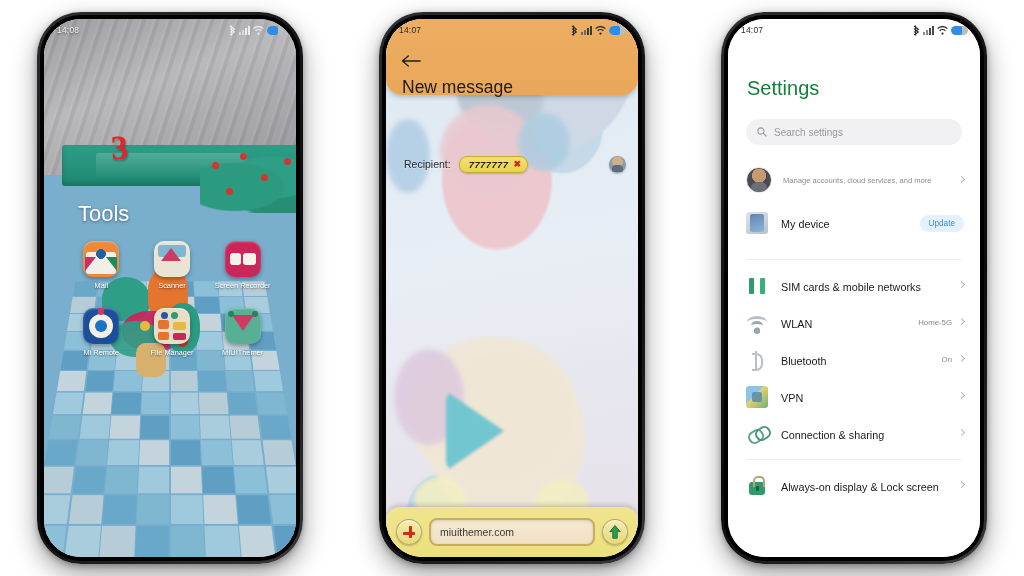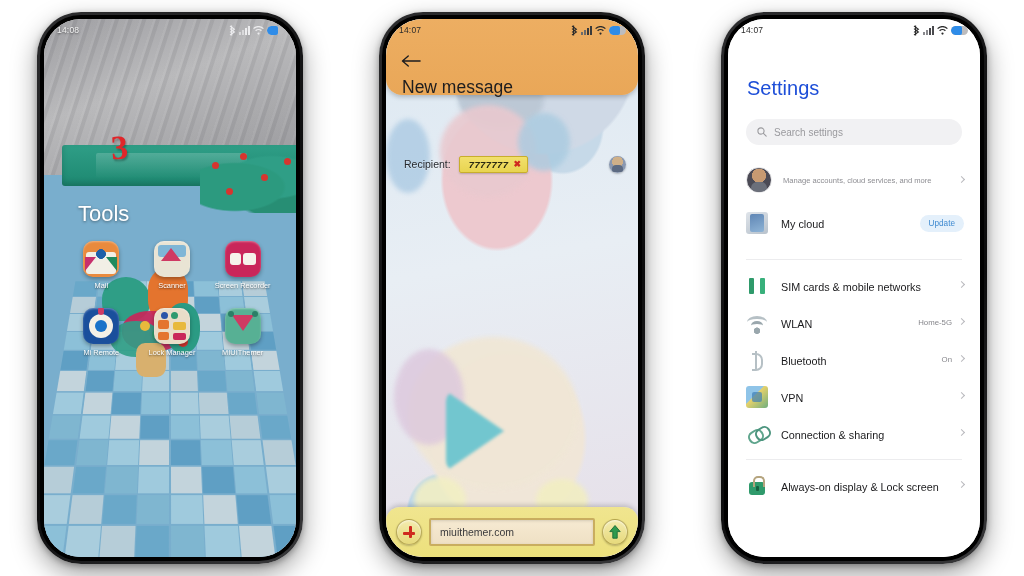--- a/index.html
+++ b/index.html
@@ -205,21 +205,21 @@
     font-size:17.5px; color:#1d1d1f; font-weight:400;
   }
   .msg-reciprow {
     position:absolute; left:0; right:0; top:132px; height:26px;
     display:flex; align-items:center; padding:0 12px 0 18px; z-index:26;
   }
   .rec-label { font-size:10.5px; color:#26292e; font-weight:400; text-shadow:0 1px 1px rgba(255,255,255,.5); }
   .rec-chip {
     margin-left:8px;
     height:17px; padding:0 6px 0 9px;
-    border-radius:2px;
+    border-radius:8px;
     background:linear-gradient(180deg,#f2e06c,#e8d450);
     border:1px solid #c8ae2c;
     display:flex; align-items:center; gap:5px;
     box-shadow:0 1px 2px rgba(0,0,0,.2);
   }
   .rec-chip .num { font-size:9.5px; font-style:italic; font-weight:700; color:#2a2a10; letter-spacing:.4px; }
   .rec-chip .x { font-size:9px; color:#cf2a1f; font-weight:700; line-height:1; cursor:pointer; }
   .rec-contact {
     margin-left:auto; width:17px; height:17px; border-radius:50%;
     background:radial-gradient(circle at 50% 35%,#cfb089 0 38%, #8a98b0 40%);
@@ -244,31 +244,31 @@
   .btn-add { background:linear-gradient(180deg,#f4ecb0,#e6d97a); position:relative; }
   .btn-add::before,.btn-add::after{content:"";position:absolute;background:#cf2a1f;border-radius:1px;}
   .btn-add::before{left:6px;right:6px;top:12px;height:3px;}
   .btn-add::after{top:6px;bottom:6px;left:11.5px;width:3px;}
   .btn-send { background:linear-gradient(180deg,#f4ecb0,#e6d97a); position:relative; }
   .btn-send svg { display:block; }
   .msg-input {
     flex:1 1 auto; height:28px;
     background:linear-gradient(180deg,#f6ead2,#efe0c4);
     border:2px solid #c9ad5f;
-    border-radius:2px;
+    border-radius:8px;
     display:flex; align-items:center; padding:0 9px;
     box-shadow:inset 0 1px 3px rgba(0,0,0,.14);
   }
   .msg-input span { font-size:10.5px; color:#3a3a3c; }
 
   
   .set-screen { position:absolute; inset:0; background:#ffffff; overflow:hidden; }
   .set-title {
     position:absolute; left:19px; top:58px;
-    font-size:20px; color:#1d4ed8; font-weight:400;
+    font-size:20px; color:#15803d; font-weight:400;
   }
   .set-search {
     position:absolute; left:18px; right:18px; top:100px; height:26px;
     background:#f1f1f3; border-radius:13px;
     display:flex; align-items:center; gap:7px; padding:0 11px;
     cursor:text;
   }
   .set-search span { font-size:10px; color:#9a9a9e; }
   .set-list { position:absolute; left:0; right:0; top:138px; bottom:0; }
   .set-row {
@@ -521,21 +521,21 @@
             </span>
             <span class="applabel">Mi Remote</span>
           </div>
           <div class="appcell">
             <span class="appicon ic-files">
               <i class="d1"></i>
               <i class="d2"></i>
               <i class="d3"></i>
               <i class="d4"></i>
             </span>
-            <span class="applabel">Lock Manager</span>
+            <span class="applabel">File Manager</span>
           </div>
           <div class="appcell">
             <span class="appicon ic-dl">
               <i class="a"></i>
               <i class="b"></i>
             </span>
             <span class="applabel">MIUIThemer</span>
           </div>
         </div>
     </div>
@@ -652,21 +652,21 @@
             <span class="avatar"></span>
             <span class="r-txt">
               <span class="r-sub" style="display:block">Manage accounts, cloud services, and more</span>
             </span>
             <span class="chev"></span>
           </div>
 
           <div class="set-row" style="min-height:40px">
             <span class="r-ico i-dev"></span>
             <span class="r-txt">
-              <span class="r-title">My cloud</span>
+              <span class="r-title">My device</span>
             </span>
             <span class="badge-update">Update</span>
           </div>
 
           <div class="set-gap"></div>
           <div class="set-div"></div>
 
           <div id="group1">
               <div class="set-row">
                 <span class="r-ico i-sim"></span>

